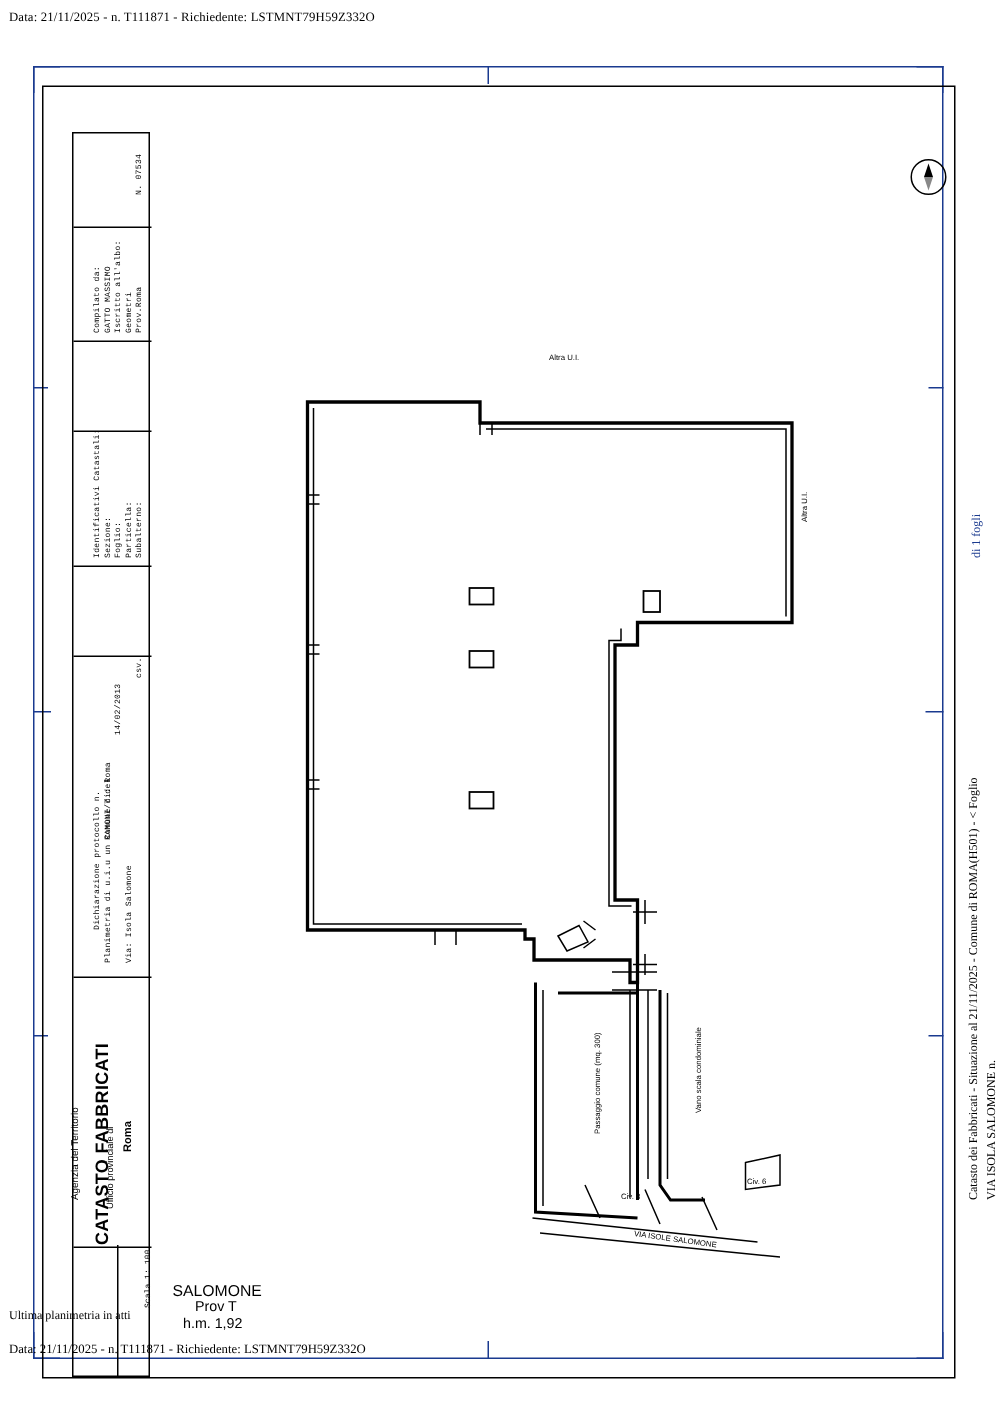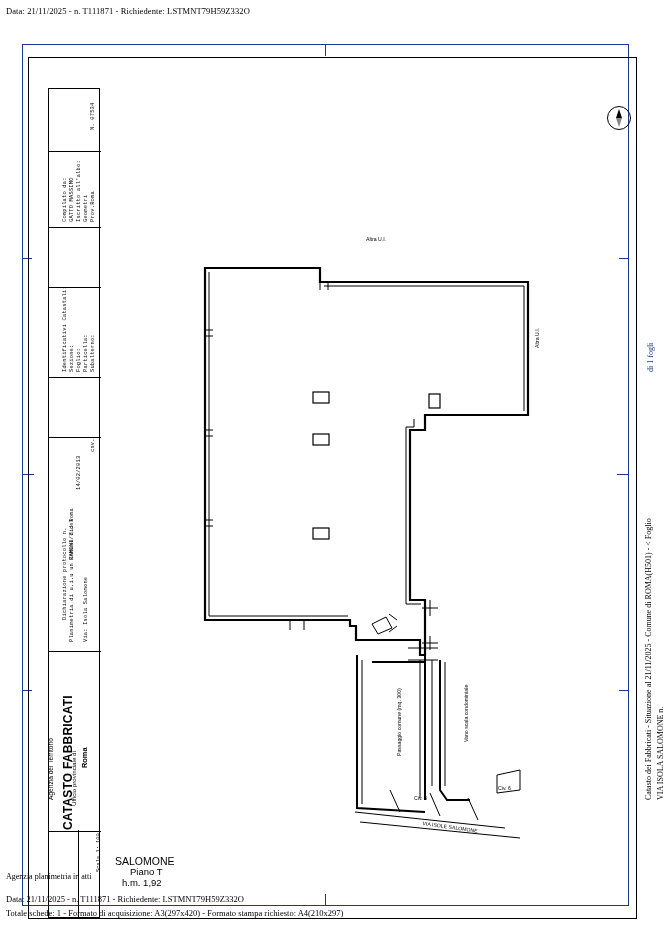--- a/index.html
+++ b/index.html
@@ -191,21 +191,21 @@
   <div class="agenzia ag-2" style="left:61px;top:830px;transform:rotate(-90deg);">CATASTO FABBRICATI</div>
   <div class="agenzia ag-3" style="left:70px;top:806px;transform:rotate(-90deg);">Ufficio provinciale di</div>
   <div class="agenzia ag-4" style="left:80px;top:768px;transform:rotate(-90deg);">Roma</div>
 
   <div class="smallbox"></div>
   <div class="scale-lbl" style="left:96px;top:872px;transform:rotate(-90deg);">Scala 1: 100</div>
 
   <div class="compass"></div>
 
   <div class="lbl-magazzino">SALOMONE</div>
-  <div class="lbl-piano">Piano T</div>
+  <div class="lbl-piano">Prov T</div>
   <div class="lbl-altezza">h.m. 1,92</div>
 
   <svg class="plan" viewBox="0 0 668 947">
     <g fill="none" stroke="#000" stroke-width="2.2" stroke-linejoin="miter">
 
       <path d="M205,268 L205,620
                L350,620 L350,626
                L356,626 L356,640
                L420,640 L420,655
                L425,655
@@ -267,17 +267,16 @@
   </svg>
 
   <div class="plan-lbl-h" style="left:366px;top:236px;">Altra U.I.</div>
   <div class="plan-lbl" style="left:534px;top:348px;transform:rotate(-90deg);">Altra U.I.</div>
   <div class="plan-lbl" style="left:396px;top:756px;transform:rotate(-90deg);">Passaggio comune (mq. 300)</div>
   <div class="plan-lbl" style="left:463px;top:742px;transform:rotate(-90deg);">Vano scala condominiale</div>
   <div class="plan-lbl-h" style="left:414px;top:795px;">Civ. 8</div>
   <div class="plan-lbl-h" style="left:498px;top:785px;">Civ. 6</div>
   <div class="plan-lbl" style="left:423px;top:820px;transform:rotate(8deg);">VIA ISOLE SALOMONE</div>
 
-  <div class="ftr-1">Agenzia planimetria in atti</div>
+  <div class="ftr-1">Ultima planimetria in atti</div>
   <div class="ftr-2">Data: 21/11/2025 - n. T111871 - Richiedente: LSTMNT79H59Z332O</div>
-  <div class="ftr-3">Totale schede: 1 - Formato di acquisizione: A3(297x420)  - Formato stampa richiesto: A4(210x297)</div>
 
 </div>
 
 </body></html>

